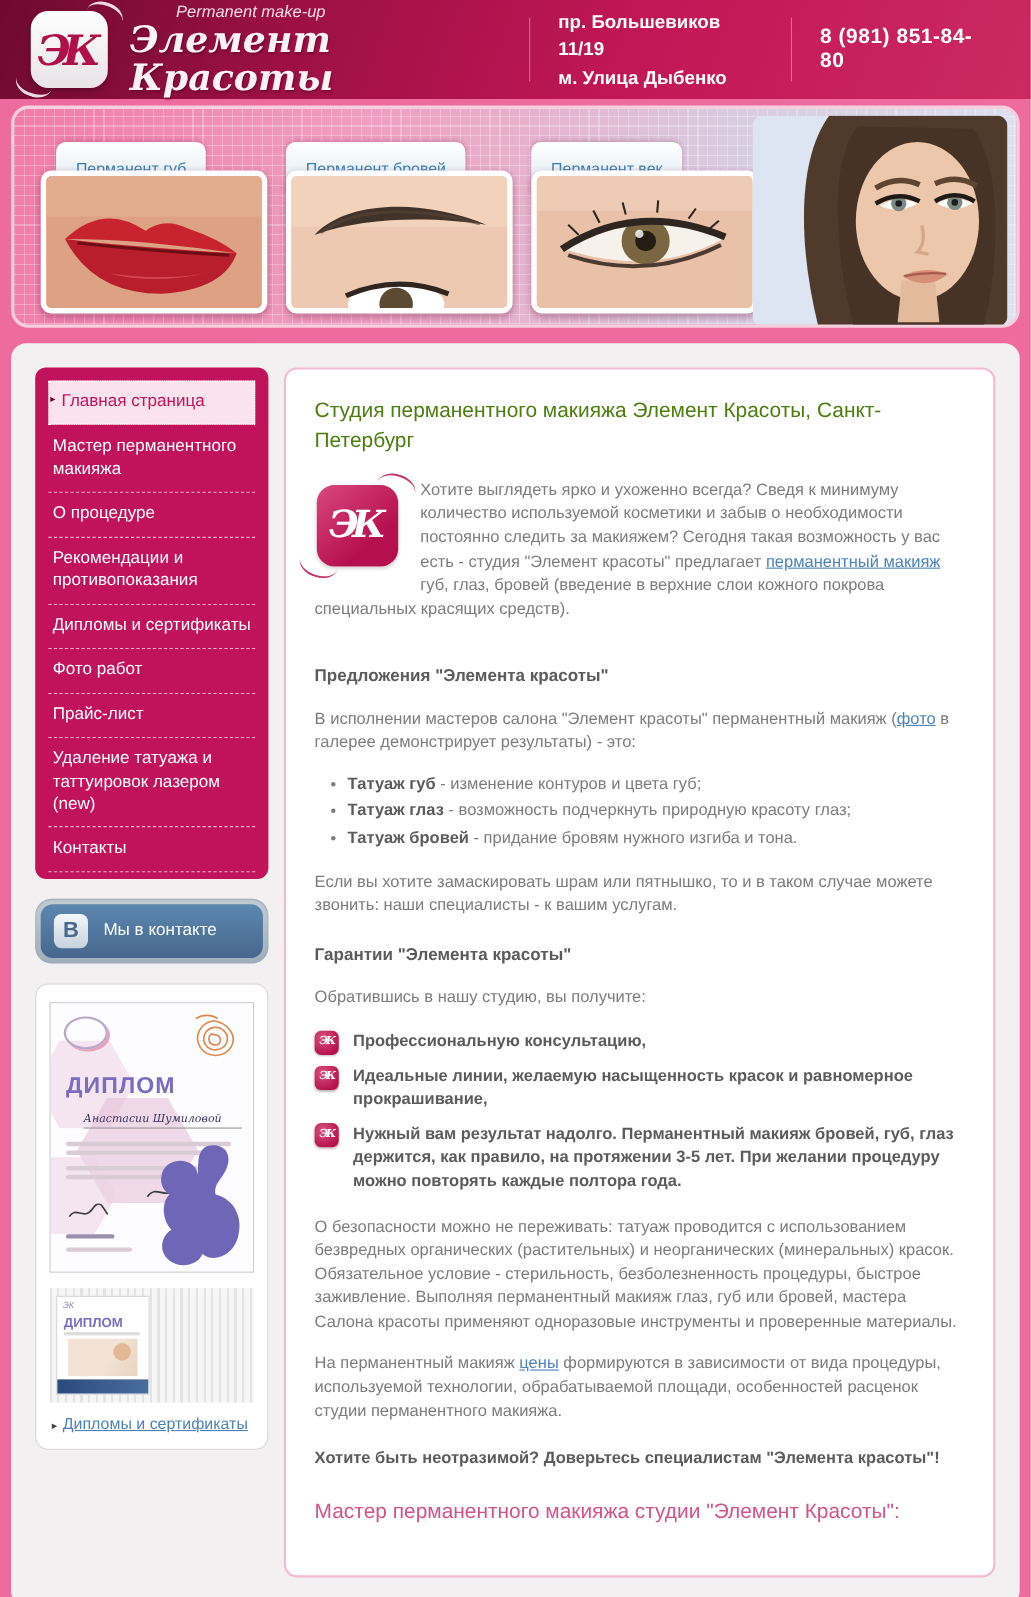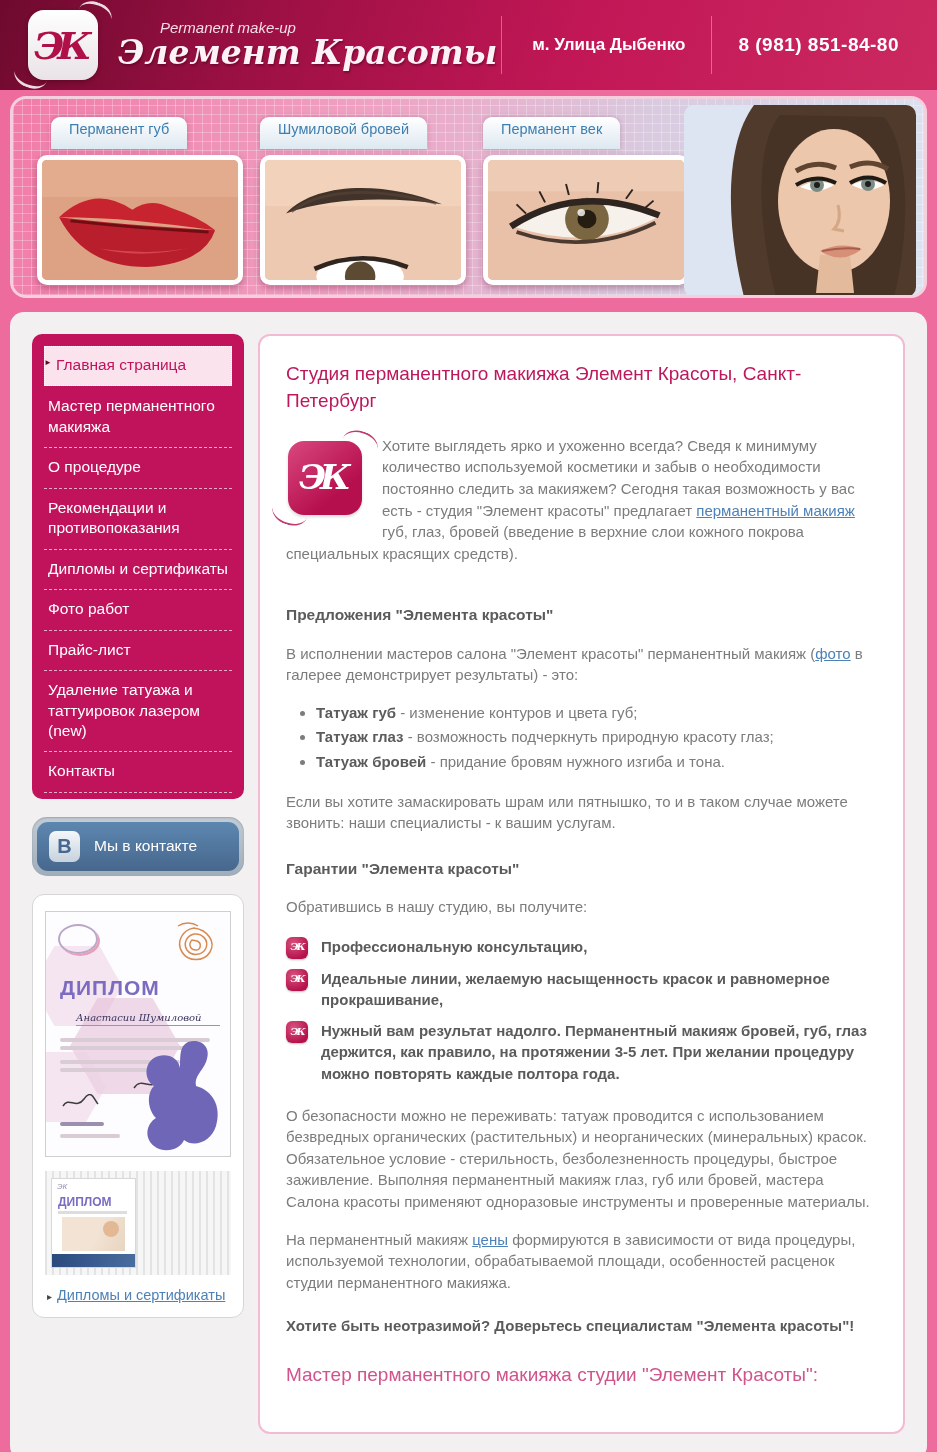--- a/index.html
+++ b/index.html
@@ -51,21 +51,21 @@
     background:linear-gradient(100deg,#f17ca8 0%,#efa2c3 38%,#d9cadf 68%,#dce3f1 100%);
     overflow:hidden;
   }
   .banner .grid {
     position:absolute; inset:0;
     background-image:
       repeating-linear-gradient(0deg, rgba(255,255,255,.28) 0 1px, transparent 1px 9px),
       repeating-linear-gradient(90deg, rgba(255,255,255,.28) 0 1px, transparent 1px 9px);
   }
   .btab {
-    position:absolute; top:18px; z-index:1; padding:4px 18px 12px;
+    position:absolute; top:30px; z-index:1; padding:17px 18px 12px;
     background:linear-gradient(#ffffff,#dde8f1);
     border-radius:9px 9px 0 0; color:#3e7fb0; font-size:14.5px;
     box-shadow:0 0 5px rgba(90,20,50,.25);
   }
   .bphoto {
     position:absolute; top:56px; z-index:2; width:206px; height:130px;
     border:5px solid #fff; border-radius:10px; overflow:hidden;
     box-shadow:0 3px 7px rgba(110,20,60,.4); background:#e2b093;
   }
   .bphoto svg, .bface svg { display:block; width:100%; height:100%; }
@@ -166,21 +166,21 @@
   .t2-bar { position:absolute; left:8px; right:8px; height:3px; background:#e4e4e4; }
   .t2-band { position:absolute; left:4px; right:4px; bottom:12px; height:4px; background:#c77ba3; }
   .dlink-row { margin-top:12px; font-size:14.5px; padding-left:2px; }
   .dlink-row .arr { color:#444; font-size:10px; margin-right:5px; }
   a.blue-link { color:#4d82b8; text-decoration:underline; cursor:pointer; }
   
   .content {
     flex:1; background:#fff; border:2px solid #f3bad3; border-radius:12px;
     padding:22px 26px 26px; color:#7c7c7c; font-size:15px; line-height:1.44;
   }
-  .page-title { color:#be185d; font-size:19px; font-weight:normal; margin:2px 0 20px; }
+  .page-title { color:#4d7c0f; font-size:19px; font-weight:normal; margin:2px 0 20px; }
   .intro-logo {
     float:left; width:74px; height:74px; margin:6px 20px 10px 2px;
     background:linear-gradient(140deg,#d9487e,#b60f4e 70%);
     border-radius:16px; display:flex; align-items:center; justify-content:center;
     position:relative; box-shadow:0 2px 3px rgba(0,0,0,.15);
   }
   .intro-logo .mono {
     font-family:"DejaVu Serif", serif; font-style:italic; font-weight:bold;
     font-size:34px; color:#fff; letter-spacing:-6px; padding-right:6px;
   }
@@ -213,31 +213,32 @@
 <div class="header">
   <div class="logo-box">
     <span class="mono">ЭК</span>
   </div>
   <div class="brand-block">
     <div class="brand-tagline">Permanent make-up</div>
     <div class="brand-name">Элемент Красоты</div>
   </div>
   <div class="head-divider" style="margin-left:auto;"></div>
   <div class="head-address">
+    <div>пр. Большевиков 11/19</div>
     <div>м. Улица Дыбенко</div>
   </div>
   <div class="head-divider"></div>
   <div class="head-phone">8 (981) 851-84-80</div>
 </div>
 
 <div class="banner">
   <div class="grid"></div>
 
   <div class="btab" style="left:38px;">Перманент губ</div>
-  <div class="btab" style="left:247px;">Шумиловой бровей</div>
+  <div class="btab" style="left:247px;">Перманент бровей</div>
   <div class="btab" style="left:470px;">Перманент век</div>
 
   <div class="bphoto" style="left:24px;">
     <svg viewBox="0 0 206 130" preserveAspectRatio="none">
       <rect width="206" height="130" fill="#dda184"></rect>
       <rect width="206" height="40" fill="#e3ac8e"></rect>
       <path d="M18,62 Q55,26 95,54 Q113,40 136,52 Q165,62 182,76 Q140,70 100,66 Q60,62 18,62 Z" fill="#c7242f"></path>
       <path d="M18,62 Q80,70 182,76 Q170,112 110,116 Q45,116 18,62 Z" fill="#b81e2c"></path>
       <path d="M30,66 Q100,74 175,78" stroke="#6e0e14" stroke-width="3" fill="none"></path>
       <path d="M60,96 Q105,108 160,94 Q120,104 60,96 Z" fill="#e05561" opacity=".7"></path>

